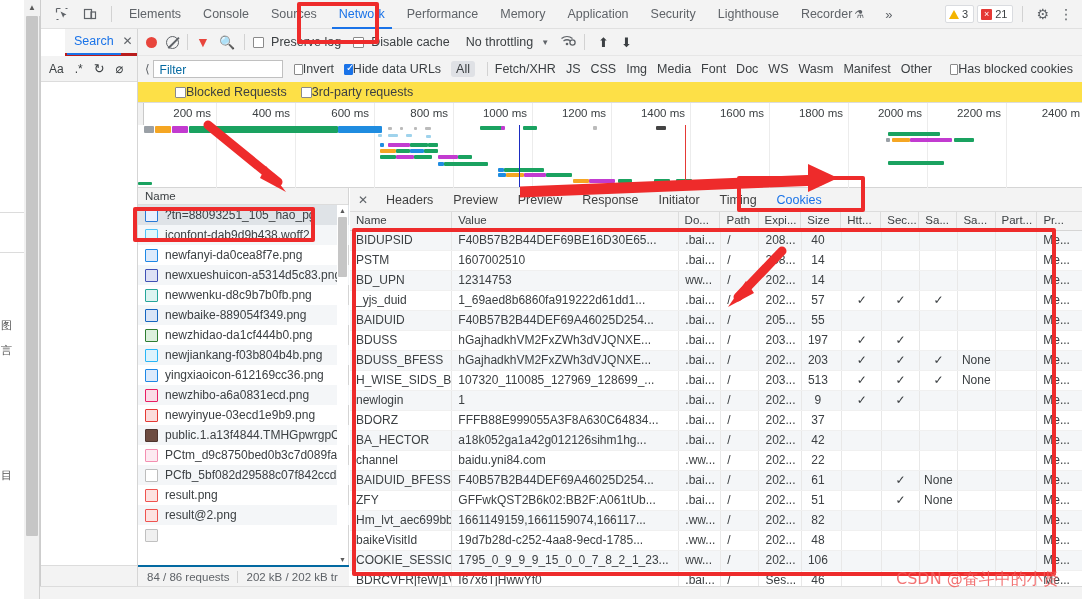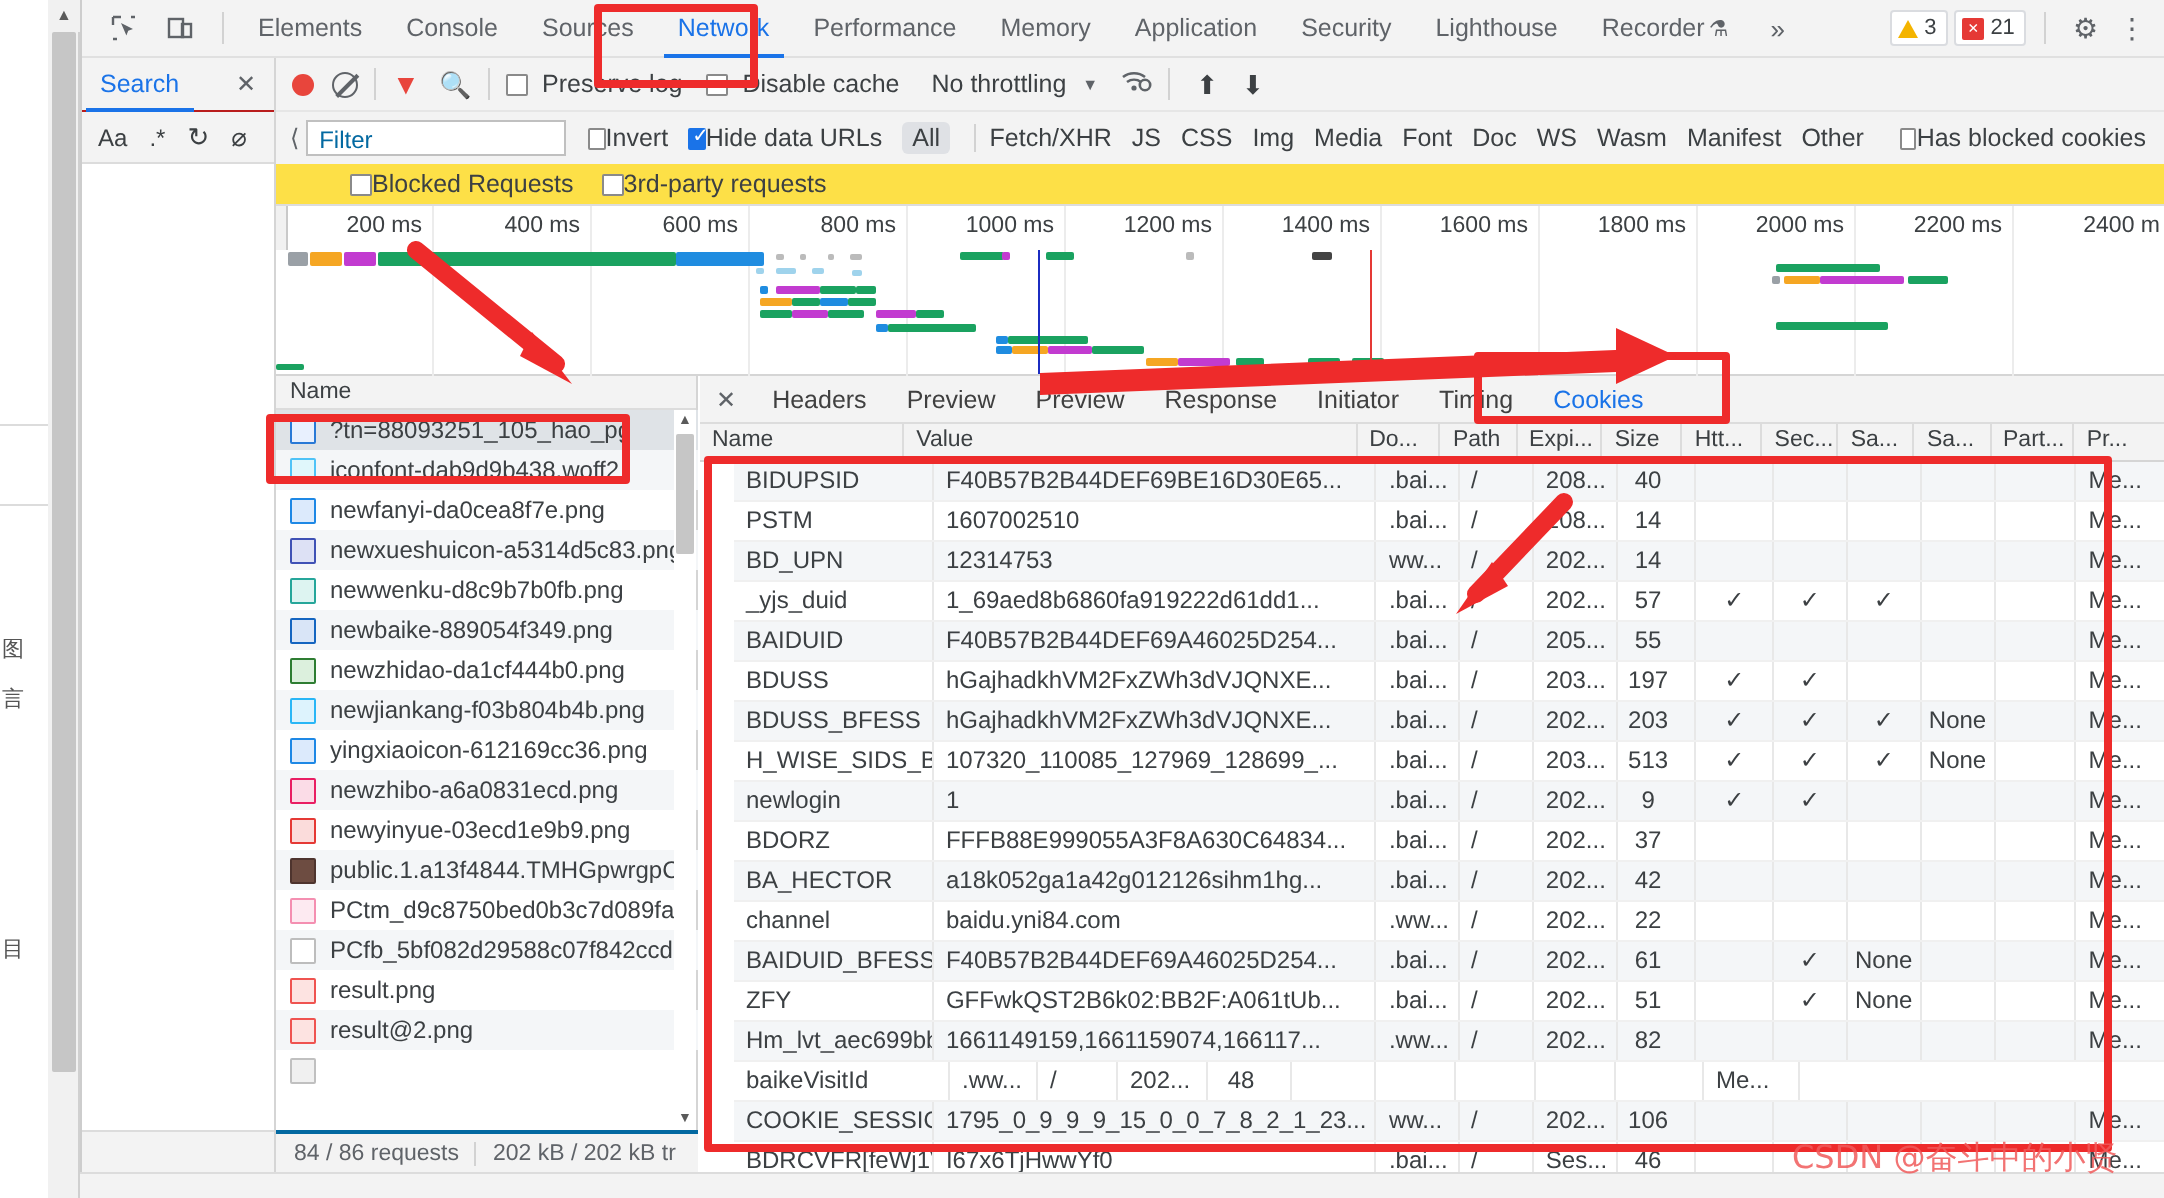--- a/index.html
+++ b/index.html
@@ -126,21 +126,21 @@
   .detail-tabs { height:24px; background:#f3f3f3; border-bottom:1px solid #dcdcdc; display:flex; align-items:center; padding-left:4px;}
   .dtab { padding:0 10px; height:24px; line-height:24px; font-size:12.5px; color:#404040; position:relative; white-space:nowrap;}
   .dtab.active { color:#1a73e8; }
   .dtab.active::after { content:""; position:absolute; left:4px; right:4px; bottom:0; height:2px; background:#1a73e8;}
   .dclose { font-size:12px; color:#5f6368; padding:0 8px 0 4px;}
 
   
   .ctable { position:absolute; left:0; top:24px; width:733px; height:374px; overflow:hidden;}
   .chead { display:flex; height:19px; background:#f3f3f3; border-bottom:1px solid #d5d5d5; }
   .chead > div { font-size:11.5px; color:#3c4043; padding:2px 0 0 6px; border-right:1px solid #dcdcdc; overflow:hidden; white-space:nowrap;}
-  .crow { display:flex; height:20px; border-bottom:1px solid #f0f0f0;margin-left:17px;}
+  .crow { display:flex; height:20px; border-bottom:1px solid #f0f0f0;}
   .crow:nth-child(odd) { background:#f4f6f8; }
   .crow > div { font-size:12px; color:#3c4043; padding:2px 0 0 6px; border-right:1px solid #e8e8e8; overflow:hidden; white-space:nowrap; text-overflow:clip;}
   .c-size { text-align:center; padding-right:8px !important; padding-left:0 !important;}
   .c-ck { text-align:center; padding-left:0 !important; color:#3c4043;}
   
   .col-name { width:108px; } .col-val { width:240px; } .col-dom { width:44px; }
   .col-path { width:40px; } .col-exp { width:45px; } .col-size { width:42px; }
   .col-http { width:42px; } .col-sec { width:40px; } .col-sa1 { width:40px; }
   .col-sa2 { width:40px; } .col-part { width:44px; } .col-pr { width:48px; }
 
@@ -210,21 +210,21 @@
           <span class="err-sq">×</span>
           <span>21</span>
         </div>
         <div class="vsep"></div>
         <div class="gear">⚙</div>
         <div class="kebab">⋮</div>
       </div>
     </div>
 
     <div style="position:absolute;left:0;top:29px;width:97px;height:557px;background:#fff;border-right:1px solid #d5d5d5;">
-      <div style="height:27px;background:#f3f3f3;border-bottom:1px solid #b91c1c;display:flex;align-items:center;position:relative;">
+      <div style="height:27px;background:#f3f3f3;border-bottom:3px solid #b91c1c;display:flex;align-items:center;position:relative;margin-left:24px;">
         <div style="padding:0 9px;font-size:12.5px;color:#1a73e8;line-height:27px;position:relative;">
           <span>Search</span>
           <span style="position:absolute;left:2px;right:2px;bottom:0;height:2px;background:#1a73e8;display:block;"></span>
         </div>
         <div style="margin-left:auto;padding-right:9px;font-size:12px;color:#5f6368;">✕</div>
       </div>
       <div style="height:26px;background:#f3f3f3;border-bottom:1px solid #dcdcdc;display:flex;align-items:center;padding-left:8px;gap:11px;">
         <span style="font-size:12px;color:#3c4043;">Aa</span>
         <span style="font-size:12px;color:#3c4043;">.*</span>
         <span style="font-size:13px;color:#3c4043;">↻</span>
@@ -704,20 +704,21 @@
                 <div class="col-size c-size">82</div>
                 <div class="col-http c-ck"></div>
                 <div class="col-sec c-ck"></div>
                 <div class="col-sa1 c-ck"></div>
                 <div class="col-sa2 c-ck"></div>
                 <div class="col-part c-ck"></div>
                 <div class="col-pr">Me...</div>
               </div>
               <div class="crow">
                 <div class="col-name">baikeVisitId</div>
+                <div class="col-val">19d7b28d-c252-4aa8-9ecd-1785...</div>
                 <div class="col-dom">.ww...</div>
                 <div class="col-path">/</div>
                 <div class="col-exp">202...</div>
                 <div class="col-size c-size">48</div>
                 <div class="col-http c-ck"></div>
                 <div class="col-sec c-ck"></div>
                 <div class="col-sa1 c-ck"></div>
                 <div class="col-sa2 c-ck"></div>
                 <div class="col-part c-ck"></div>
                 <div class="col-pr">Me...</div>

